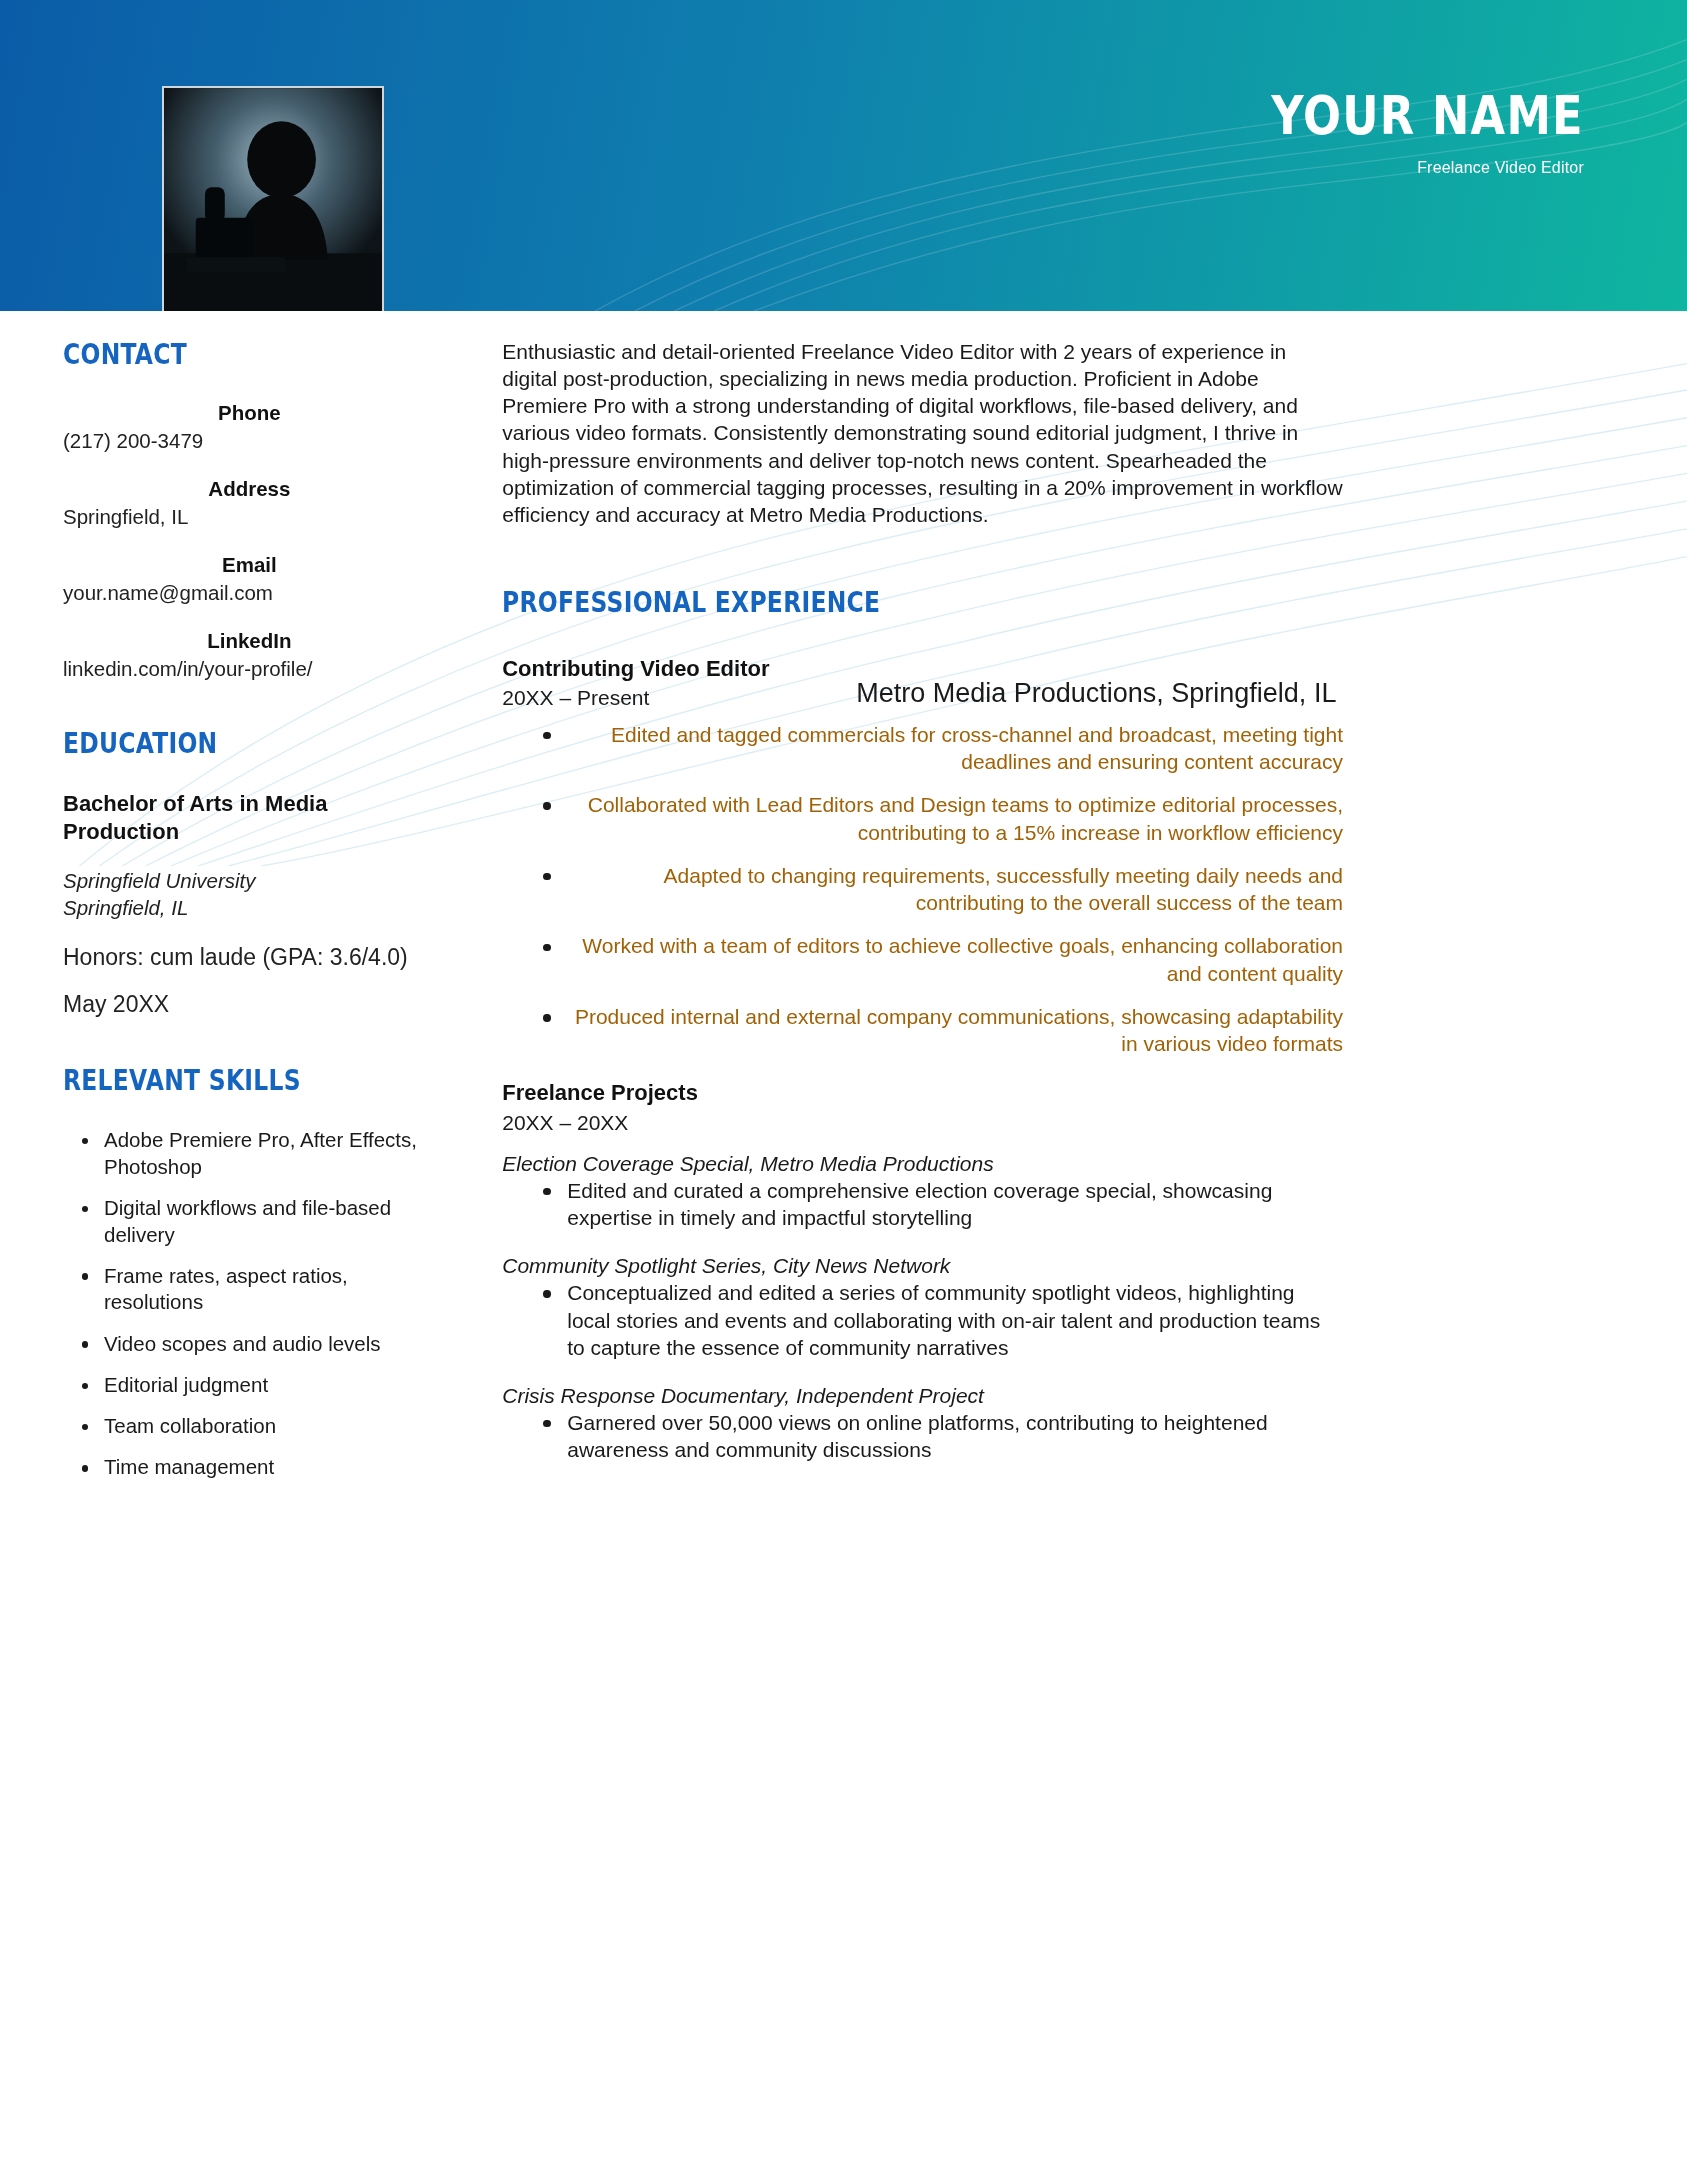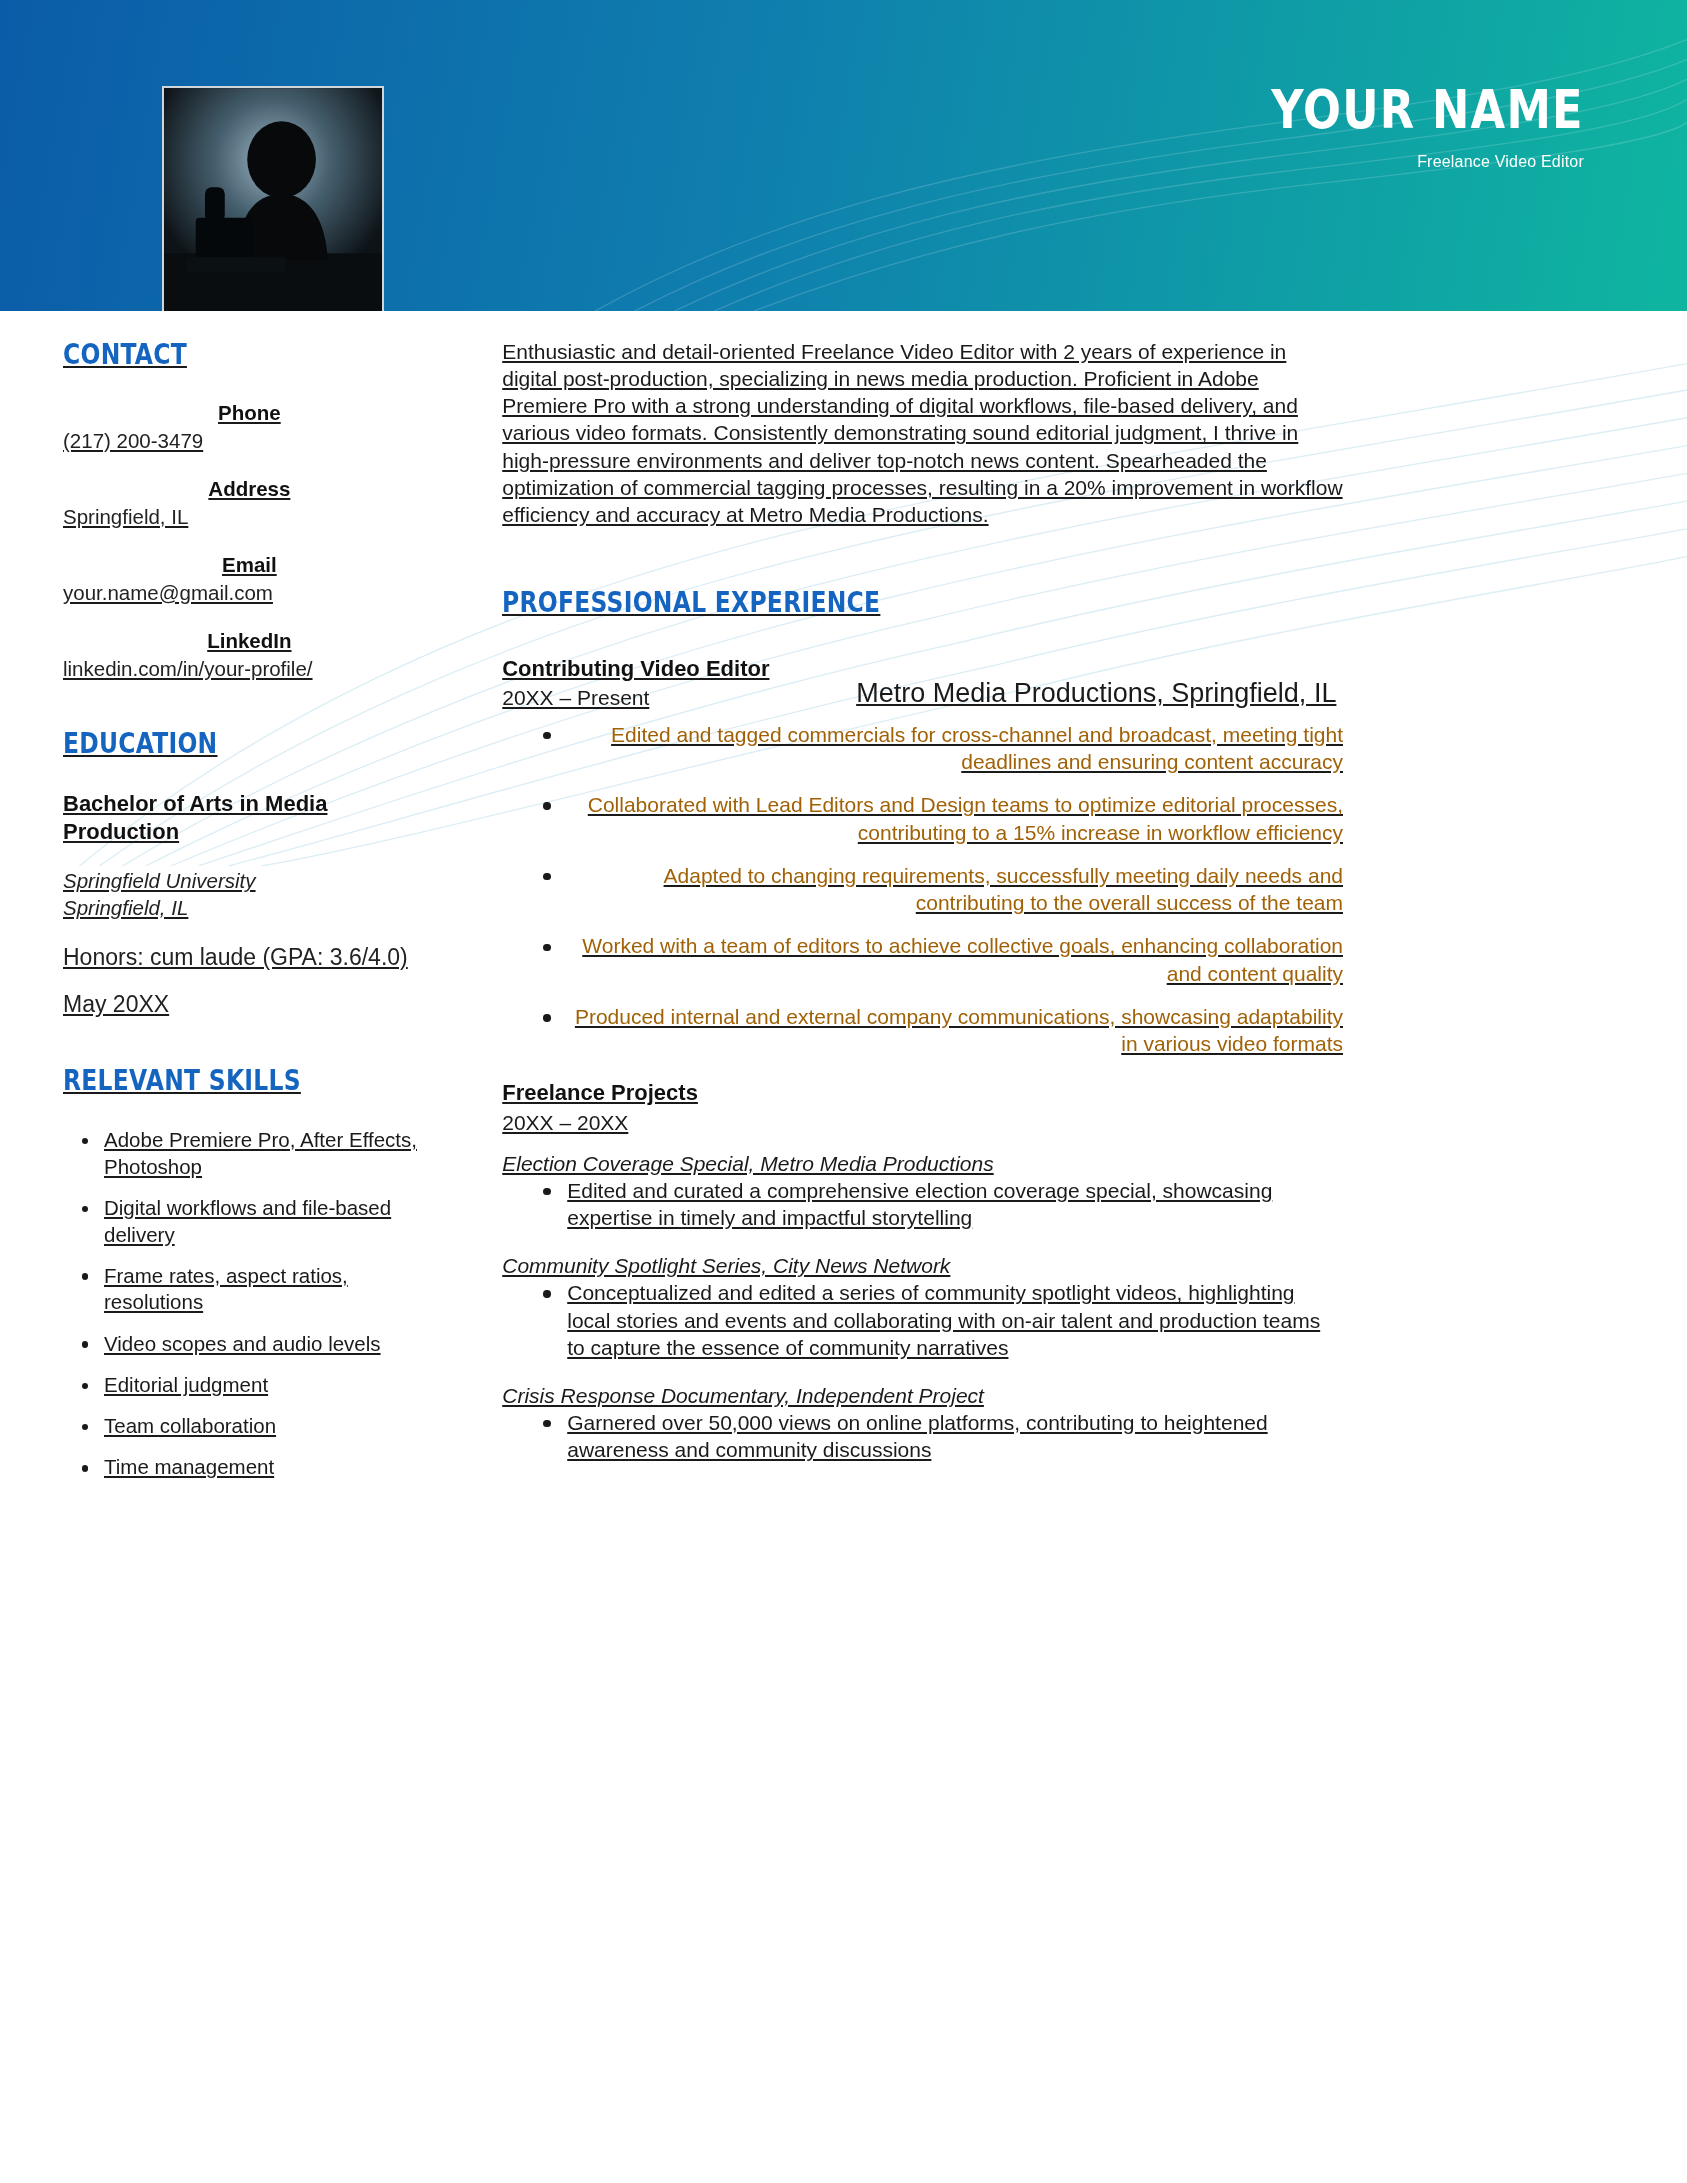--- a/index.html
+++ b/index.html
@@ -35,21 +35,21 @@
     top: 86px;
     width: 218px;
     height: 225px;
     background: #1a1f24;
     border: 2px solid #cfd6db;
     overflow: hidden;
   }
   .name-block {
     position: absolute;
     right: 103px;
-    top: 83px;
+    top: 89px;
     text-align: right;
   }
   .name {
     font-family: "DejaVu Sans Condensed", "Liberation Sans", sans-serif;
     font-weight: 700;
     font-size: 54px;
     letter-spacing: 1.3px;
     color: #ffffff;
     line-height: 1;
     transform: scaleX(0.92);
@@ -62,21 +62,20 @@
     color: #ffffff;
     letter-spacing: 0.2px;
   }
 
   
   .page {
     position: relative;
     width: 1469px;
     height: 1872px;
     background: #ffffff;
-    text-decoration: underline;
   }
   .bg-waves {
     position: absolute;
     left: 0;
     top: -40px;
     width: 1687px;
     height: 595px;
     pointer-events: none;
     opacity: 0.75;
   }

